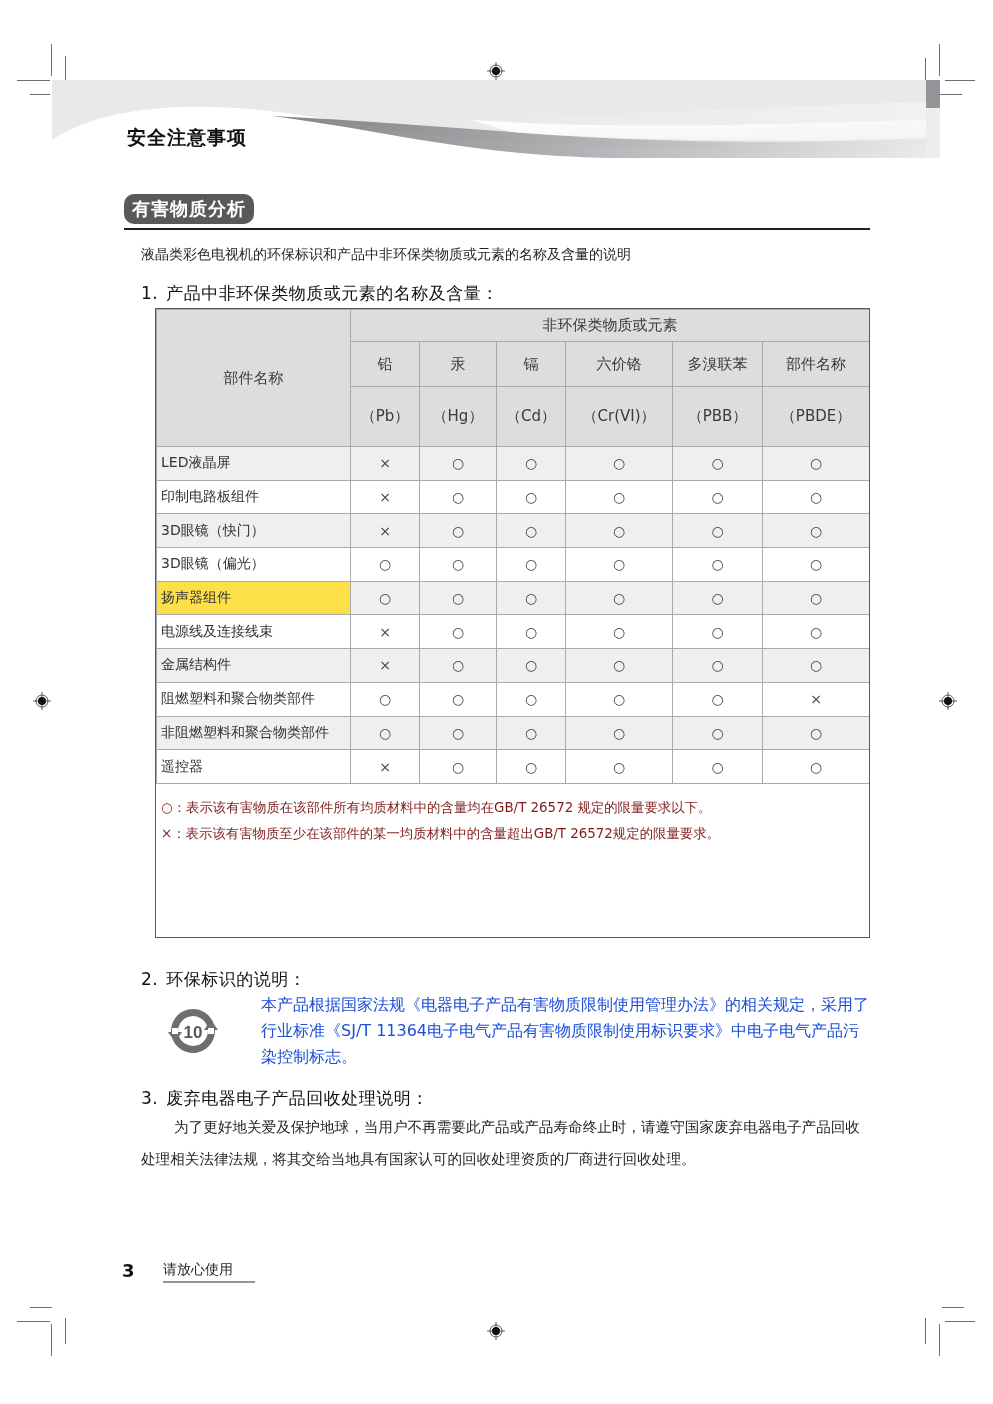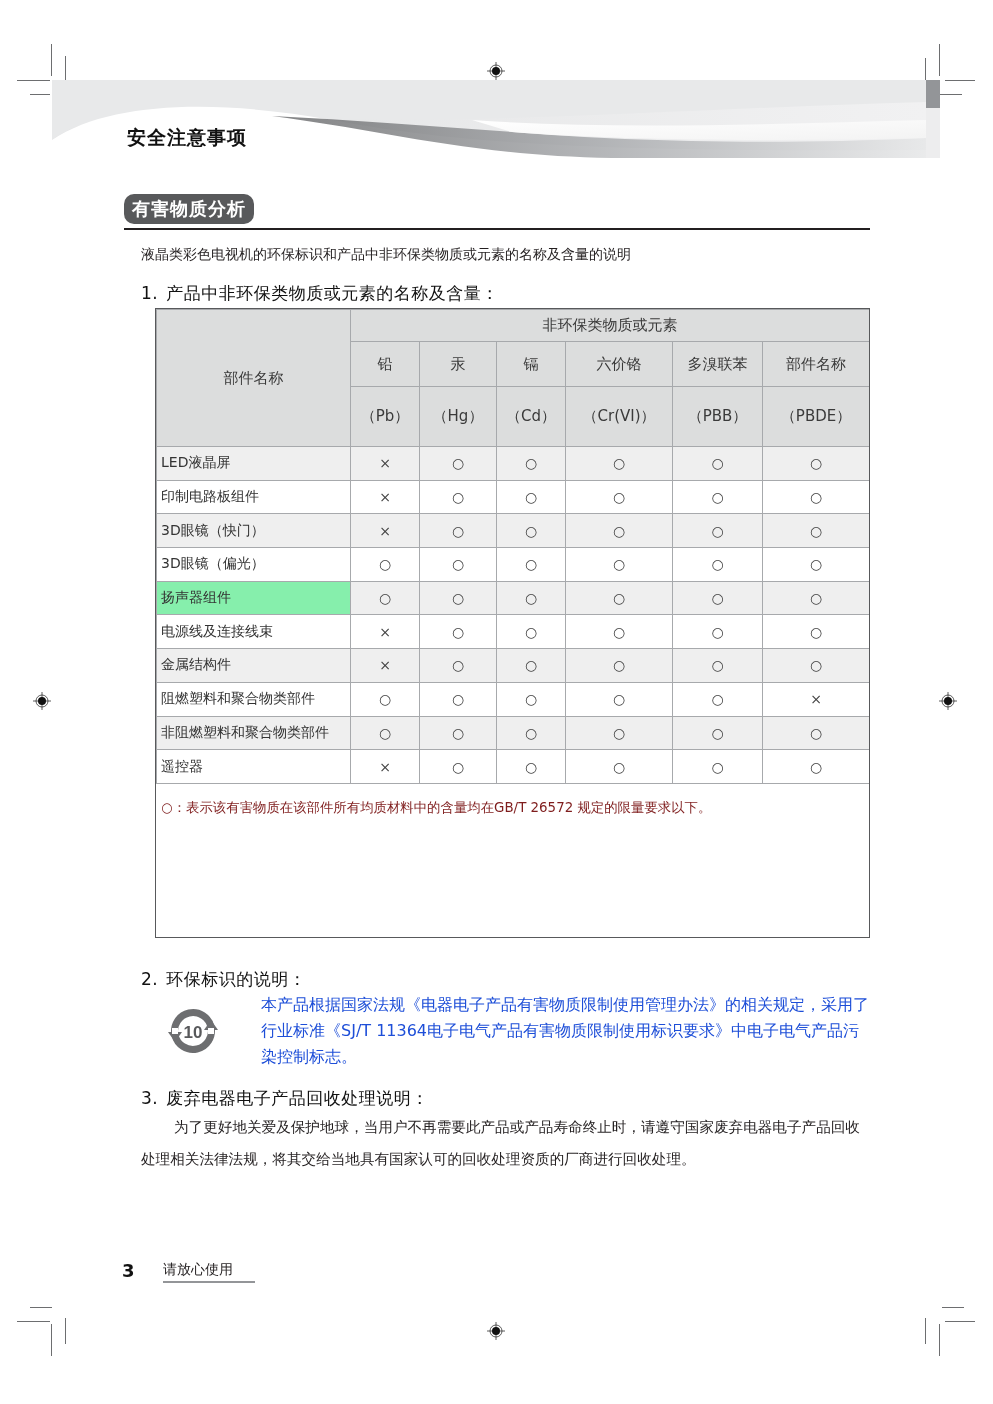--- a/index.html
+++ b/index.html
@@ -21,21 +21,21 @@
     .intro { position: absolute; left: 141px; top: 246px; font-size: 14px; color: #231f20; text-align: center; }
     .h-numbered { position: absolute; font-size: 17px; color: #111; letter-spacing: 0.5px; }
     .h-numbered .num { margin-right: 8px; }
 
     table.sub-table { position: absolute; left: 156px; top: 309px; width: 713px; border-collapse: collapse; font-size: 14px; color: #333; table-layout: fixed; }
     table.sub-table td, table.sub-table th { border: 1.5px solid #a7a9ac; text-align: center; font-weight: normal; padding: 0; }
     table.sub-table thead th { background: #dcdddd; color: #3a3a3a; font-size: 15px; }
     table.sub-table tbody td.part { text-align: left; padding-left: 4px; font-size: 14px; }
     table.sub-table tbody tr { height: 33.7px; }
     table.sub-table tbody tr.shade td { background: #efefef; }
-    table.sub-table tbody tr.shade-first td.part { background: #86efac; }
+    table.sub-table tbody tr.shade-first td.part { background: #fde047; }
     table.sub-table .mark { font-size: 14px; color: #444; }
     .outer-frame { position: absolute; left: 155px; top: 308px; width: 715px; height: 630px; border: 1.5px solid #58595b; pointer-events: none; }
 
     .notes { position: absolute; left: 161px; top: 795px; width: 700px; font-size: 13.4px; color: #7f1d1d; line-height: 25.5px; }
 
     .rohs-logo { position: absolute; left: 166px; top: 1008px; width: 54px; height: 46px; }
     .para2 { position: absolute; left: 261px; top: 992px; width: 610px; font-size: 16px; line-height: 26px; color: #1d4ed8; }
     .para3 { position: absolute; left: 141px; top: 1111px; width: 730px; font-size: 14.6px; line-height: 32px; color: #231f20; text-indent: 33px; }
 
     .footer-num { position: absolute; left: 122px; top: 1260px; font-size: 18px; font-weight: bold; color: #111; }
@@ -246,20 +246,21 @@
       <td class="mark">○</td>
       <td class="mark">○</td>
       <td class="mark">○</td>
     </tr>
   </tbody>
 </table>
 <div class="outer-frame"></div>
 
 <div class="notes">
   <div>○：表示该有害物质在该部件所有均质材料中的含量均在GB/T 26572 规定的限量要求以下。</div>
+  <div>×：表示该有害物质至少在该部件的某一均质材料中的含量超出GB/T 26572规定的限量要求。</div>
 </div>
 
 <div class="h-numbered" style="left:141px;top:968px;">
   <span class="num">2.</span><span>环保标识的说明：</span>
 </div>
 <svg class="rohs-logo" viewBox="0 0 54 46">
   <path d="M9 27 A18 18 0 0 1 45 19" fill="none" stroke="#6d6e70" stroke-width="7"></path>
   <path d="M45 19 A18 18 0 0 1 9 27" fill="none" stroke="#6d6e70" stroke-width="7"></path>
   <polygon points="2,24 16,24 9,34" fill="#6d6e70"></polygon>
   <polygon points="38,22 52,22 45,12" fill="#6d6e70"></polygon>

